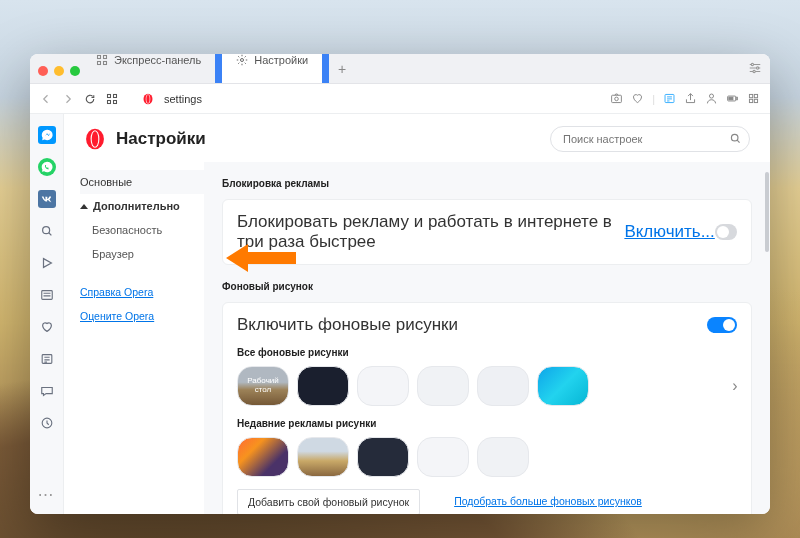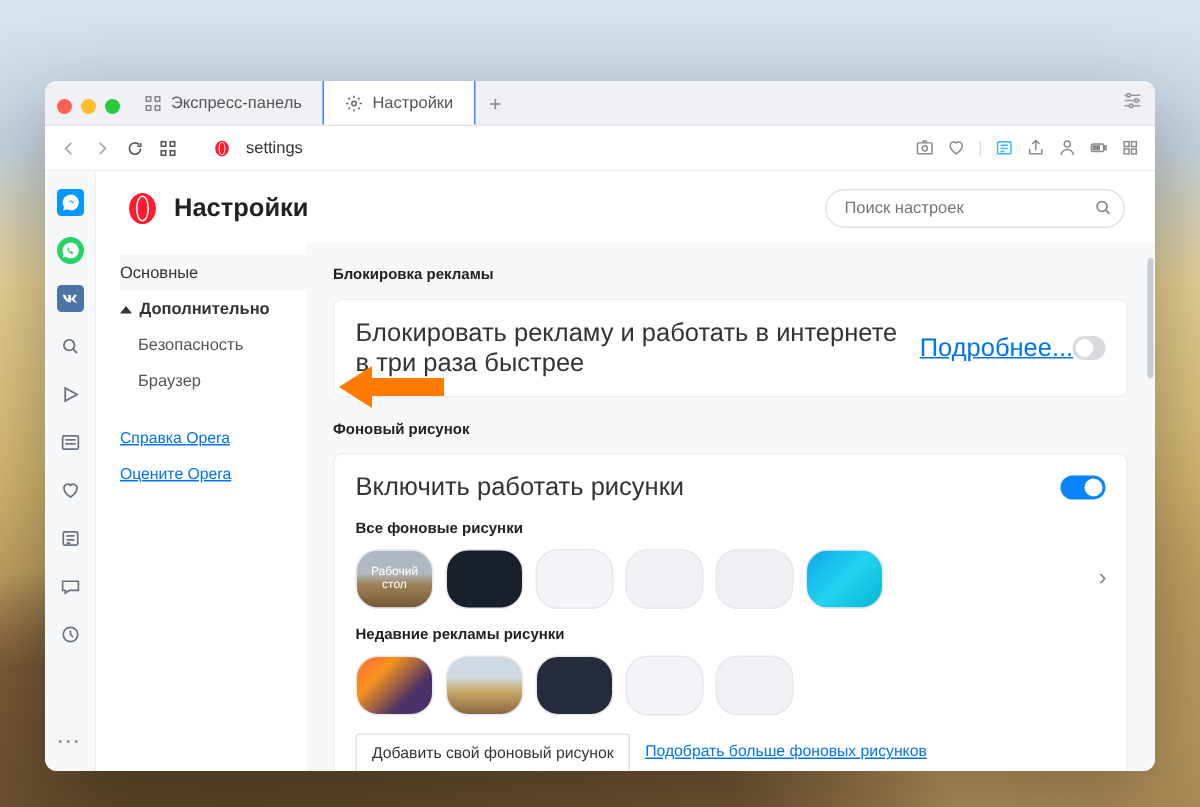--- a/index.html
+++ b/index.html
@@ -6,21 +6,21 @@
 body{width:800px;height:538px;overflow:hidden;background:linear-gradient(180deg,#d8e4ee 0%,#c8d6e2 18%,#e8d296 35%,#d4b870 60%,#8a6840 100%);position:relative}
 .dune{position:absolute;inset:0;background:
  radial-gradient(ellipse 900px 400px at 20% 110%,#5a4428 0%,#7a5a38 40%,transparent 55%),
  radial-gradient(ellipse 700px 350px at 80% 90%,#c9a968 0%,transparent 60%),
  radial-gradient(ellipse 600px 300px at 50% 70%,#e0c890 0%,transparent 55%);}
 .window{position:absolute;left:30px;top:54px;width:740px;height:460px;background:#fff;border-radius:8px;box-shadow:0 20px 60px rgba(0,0,0,.35);display:flex;flex-direction:column;overflow:hidden}
 .mac-dots{position:absolute;left:38px;top:66px;display:flex;gap:6px;z-index:5}
 .mac-dots span{width:10px;height:10px;border-radius:50%}
 .d-r{background:#ff5f56}.d-y{background:#ffbd2e}.d-g{background:#27c93f}
 .tabbar{height:30px;background:#f0f1f4;display:flex;align-items:center;padding-left:52px;border-bottom:1px solid #e3e4e8;font-size:11px;color:#555}
-.tab{display:flex;align-items:center;gap:6px;padding:0 14px;height:100%;border-right:1px solid #3b82f6;cursor:pointer}
+.tab{display:flex;gap:6px;padding:0 14px;height:100%;border-right:7px solid #3b82f6;cursor:pointer}
 .tab.active{background:#fff}
 .tab svg,.tab .ic{width:12px;height:12px}
 .newtab{width:26px;height:100%;display:flex;align-items:center;justify-content:center;color:#888;cursor:pointer;font-size:14px}
 .easy{margin-left:auto;margin-right:8px;color:#888}
 .easy svg{width:14px}
 .addrbar{height:30px;background:#fff;display:flex;align-items:center;gap:10px;padding:0 10px;border-bottom:1px solid #eceef0;font-size:11px;color:#333}
 .addrbar .nb{color:#aaa;cursor:pointer}
 .addrbar .nb svg{width:12px;height:12px;display:block}
 .olog{width:12px;height:12px}
 .addr-txt{color:#333}
@@ -72,21 +72,21 @@
 .thumb.desk{background:linear-gradient(180deg,#cfd9e3 40%,#b89968 60%,#8a6840 100%)}
 .thumb.desk .lbl{position:absolute;inset:0;display:flex;align-items:center;justify-content:center;color:#fff;font-size:8px;text-align:center;background:rgba(0,0,0,.15);line-height:1.1}
 .thumb.dark{background:#1a1f2e}
 .thumb.dark2{background:#252b3a}
 .thumb.lite1{background:#f4f5f8}
 .thumb.lite2{background:#f0f2f5}
 .thumb.lite3{background:#eef0f4}
 .thumb.wave{background:linear-gradient(135deg,#0ea5e9 0%,#22d3ee 50%,#06b6d4 100%)}
 .thumb.recent1{background:linear-gradient(135deg,#ff6b35 0%,#f7931e 30%,#4a3268 70%)}
 .thumb.recent2{background:linear-gradient(180deg,#cfd9e3 35%,#c9a968 60%,#8a6840 100%)}
-.bot-links{display:flex;gap:0;margin-top:12px;font-size:10.5px}
+.bot-links{display:flex;gap:24px;margin-top:12px;font-size:10.5px}
 .bl{padding:6px 10px;border:1px solid #e0e2e6;cursor:pointer;color:#333;border-radius:2px}
 .bl.lnk{border:none;color:#0074e8;text-decoration:underline}
 .scroll-ind{position:absolute;right:0;top:0;width:6px;height:100%;background:transparent}
 .scroll-ind::after{content:"";position:absolute;right:1px;top:10px;width:4px;height:80px;background:#c9ccd1;border-radius:2px}
 </style>
 </head>
 <body>
 
 <div class="dune"></div>
 
@@ -301,29 +301,29 @@
           <div class="lnk">Справка Opera</div>
           <div class="lnk">Оцените Opera</div>
         </div>
 
         <div class="main">
           <div class="scroll-ind"></div>
           <div class="sec-title">Блокировка рекламы</div>
           <div class="card">
             <div class="row">
               <span>Блокировать рекламу и работать в интернете в три раза быстрее</span>
-              <span class="link">Подробнее...</span>
+              <span class="link">Включить...</span>
               <div class="toggle off"></div>
             </div>
           </div>
 
           <div class="sec-title">Фоновый рисунок</div>
           <div class="card">
             <div class="row">
-              <span>Включить работать рисунки</span>
+              <span>Включить фоновые рисунки</span>
               <div class="toggle on"></div>
             </div>
             <div class="subhead">Все фоновые рисунки</div>
             <div class="thumbs">
               <div class="car-l">‹</div>
               <div class="thumb desk">
                   <div class="lbl">Рабочий стол</div>
                 </div>
               <div class="thumb dark"></div>
               <div class="thumb lite1"></div>

